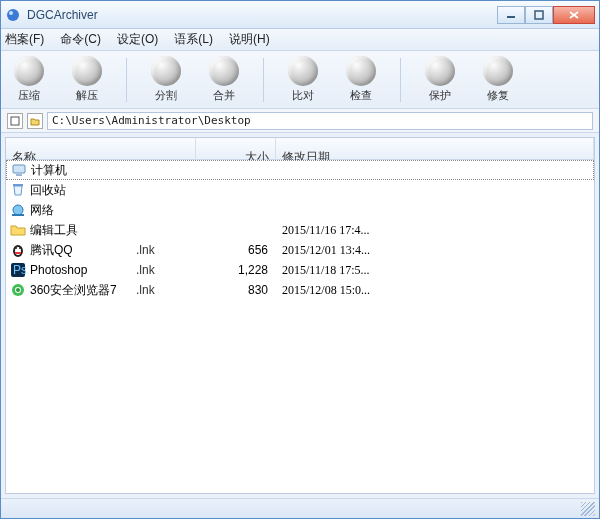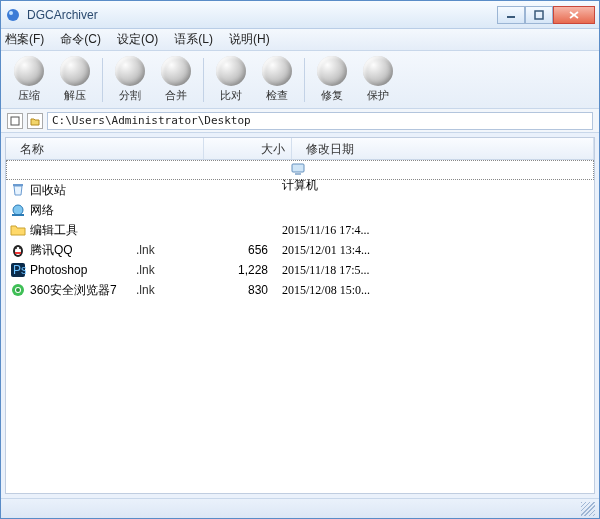--- a/index.html
+++ b/index.html
@@ -7,42 +7,42 @@
 .window { width: 600px; height: 519px; border: 1px solid #5a8cc7; background: #eaf1fb; display: flex; flex-direction: column; box-shadow: 0 0 3px rgba(0,0,0,0.3); justify-content: center; }
 .titlebar { height: 28px; background: linear-gradient(#f7fbff, #dce9f7); display: flex; align-items: center; padding: 0 4px; border-bottom: 1px solid #b9cde6; }
 .titlebar .app-icon { width: 16px; height: 16px; margin-right: 6px; }
 .titlebar .title { flex: 1; color: #2b4a6f; font-size: 12px; }
 .winbtns { display: flex; gap: 0; }
 .winbtn { width: 28px; height: 18px; border: 1px solid #9bb5d4; background: linear-gradient(#f5faff,#d6e6f7); display:flex; align-items:center; justify-content:center; }
 .winbtn.close { width: 42px; background: linear-gradient(#f7b7a9,#e76a4f); border-color:#c9473a; color:#fff; }
 .winbtn svg { display:block; }
 .menubar { height: 22px; background: linear-gradient(#f4f8fd,#e4edf8); display: flex; align-items: center; padding: 0 4px; gap: 16px; border-bottom: 1px solid #c8d7ea; }
 .menubar span { color: #222; cursor: default; }
-.toolbar { height: 58px; background: linear-gradient(#f4f8fd,#e6eef8); display: flex; align-items: center; padding: 2px 6px; border-bottom: 1px solid #c8d7ea; gap: 2px; }
+.toolbar { height: 58px; background: linear-gradient(#f4f8fd,#e6eef8); display: flex; align-items: center; padding: 2px 6px; border-bottom: 1px solid #c8d7ea; gap: 14px; }
 .tool { width: 44px; height: 52px; display:flex; flex-direction:column; align-items:center; justify-content:center; gap:2px; cursor:default; }
 .tool .ticon { width: 30px; height: 30px; border-radius: 50%; background: radial-gradient(circle at 35% 30%, #fdfdfd, #c6c6c6 55%, #9a9a9a); box-shadow: inset -2px -2px 4px rgba(0,0,0,0.2), inset 2px 2px 3px rgba(255,255,255,0.8); position:relative; }
 .tool .tlabel { font-size: 11px; color:#333; }
 .tsep { width:1px; height:44px; background:#c3d2e6; margin:0 3px; }
 .pathbar { height: 24px; display:flex; align-items:center; padding: 2px 6px; gap:4px; background:#f2f6fb; border-bottom:1px solid #c8d7ea; }
 .pathbar .pb-icon { width:16px; height:16px; border:1px solid #aaa; background:#fff; display:flex; align-items:center; justify-content:center; }
 .pathbar .path-input { flex:1; height:18px; border:1px solid #b3c5dd; background:#fff; padding:5px 4px; font-family: Consolas, monospace; font-size:11px; color:#222; }
 .content { flex:1; margin: 4px; background:#fff; border:1px solid #c0cde0; display:flex; flex-direction:column; overflow:hidden; }
 .cols { height:22px; display:flex; background:linear-gradient(#fafcff,#e9f0f9); border-bottom:1px solid #cad7e8; }
-.col { border-right:1px solid #d3dfee; padding:3px 6px; color:#333;margin-left:8px; }
+.col { border-right:1px solid #d3dfee; padding:11px 6px; color:#333; }
 .col.name { flex: 0 0 190px; }
 .col.size { flex: 0 0 80px; text-align:right; }
 .col.date { flex: 1; }
 .rows { flex:1; overflow:auto; }
 .row { height:20px; display:flex; align-items:center; padding:0 4px; }
 .row .ricon { width:16px; height:16px; margin-right:4px; flex-shrink:0; }
 .row .rname { flex: 0 0 106px; overflow:hidden; white-space:nowrap; }
 .row .rext { flex: 0 0 60px; color:#333; }
 .row .rsize { flex: 0 0 80px; text-align:right; padding-right:8px; }
 .row .rdate { flex:1; padding-left:6px;font-family:Liberation Serif, serif; }
-.row.sel { background:#fff; border:1px dotted #888; height:20px;flex-direction:column; }
+.row.sel { background:#fff; border:1px dotted #888; height:20px; }
 .statusbar { height:20px; background:linear-gradient(#eaf1fb,#dce7f5); border-top:1px solid #c8d7ea; display:flex; align-items:center; justify-content:flex-end; padding:0 4px; }
 .grip { width:14px; height:14px; background: repeating-linear-gradient(135deg, #9fb6d4 0 1px, transparent 1px 3px); }
 </style>
 </head>
 <body>
 
 <div class="window">
 
   <div class="titlebar">
     <svg class="app-icon" viewBox="0 0 16 16">
@@ -101,25 +101,25 @@
         <div class="ticon"></div>
         <div class="tlabel">比对</div>
       </div>
     <div class="tool">
         <div class="ticon"></div>
         <div class="tlabel">检查</div>
       </div>
     <div class="tsep"></div>
     <div class="tool">
         <div class="ticon"></div>
+        <div class="tlabel">保护</div>
+      </div>
+    <div class="tool">
+        <div class="ticon"></div>
         <div class="tlabel">修复</div>
-      </div>
-    <div class="tool">
-        <div class="ticon"></div>
-        <div class="tlabel">保护</div>
       </div>
   </div>
 
   <div class="pathbar">
     <div class="pb-icon">
         <svg width="10" height="10">
           <rect x="1" y="1" width="8" height="8" fill="none" stroke="#555"></rect>
         </svg>
       </div>
     <div class="pb-icon">

